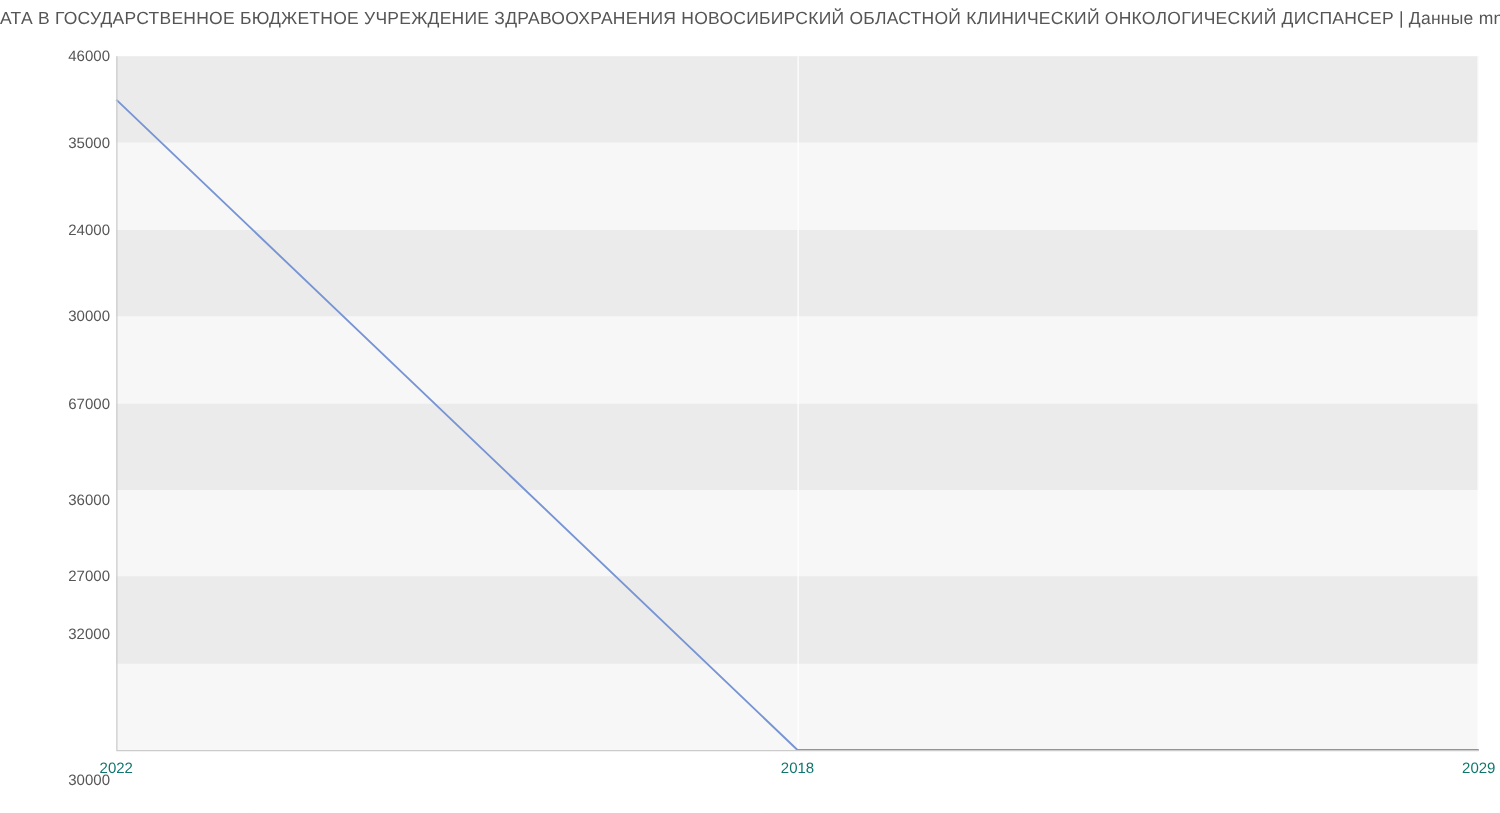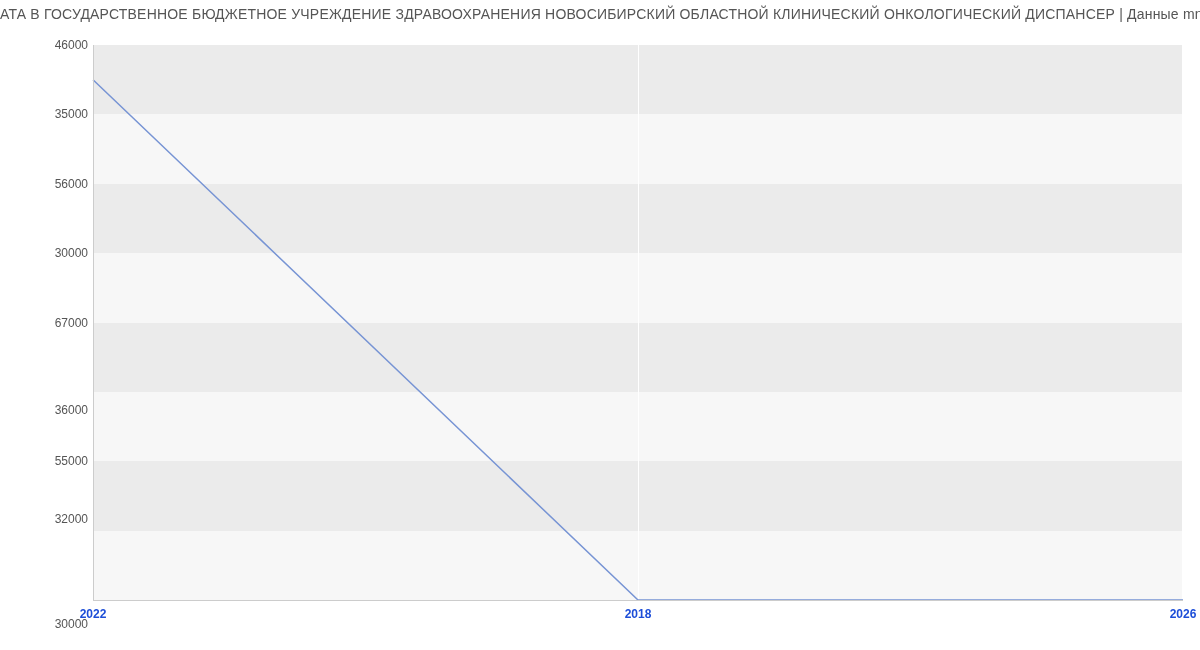--- a/index.html
+++ b/index.html
@@ -71,23 +71,22 @@
     width: 80px;
     text-align: right;
     font-size: 12px;
     color: #555555;
     transform: translateY(-50%);
   }
   .xtick {
     position: absolute;
     top: 607px;
     font-size: 12px;
-    color: #1d4ed8;
+    color: #0f766e;
     transform: translateX(-50%);
-    font-weight: bold;
   }
   svg.lines {
     position: absolute;
     left: 0;
     top: 0;
     width: 100%;
     height: 100%;
     overflow: visible;
   }
   .series-line {
@@ -116,26 +115,26 @@
     <svg class="lines" viewBox="0 0 1090 555" preserveAspectRatio="none">
 
       <polyline class="series-line" points="0,34.6875 545,555 1090,555"></polyline>
     </svg>
   </div>
 
   <div class="axis-line x-axis"></div>
   <div class="axis-line y-axis"></div>
 
   <div class="ytick" style="top:624px">30000</div>
-  <div class="ytick" style="top:519px">32000</div>
-  <div class="ytick" style="top:461.25px">55000</div>
-  <div class="ytick" style="top:410px">36000</div>
+  <div class="ytick" style="top:507px">32000</div>
+  <div class="ytick" style="top:461.25px">27000</div>
+  <div class="ytick" style="top:400px">36000</div>
   <div class="ytick" style="top:322.5px">67000</div>
   <div class="ytick" style="top:253.125px">30000</div>
-  <div class="ytick" style="top:183.75px">56000</div>
+  <div class="ytick" style="top:183.75px">24000</div>
   <div class="ytick" style="top:114.375px">35000</div>
   <div class="ytick" style="top:45px">46000</div>
 
   <div class="xtick" style="left:93px">2022</div>
   <div class="xtick" style="left:638px">2018</div>
-  <div class="xtick" style="left:1183px">2026</div>
+  <div class="xtick" style="left:1183px">2029</div>
 
 </div>
 
 </body></html>

